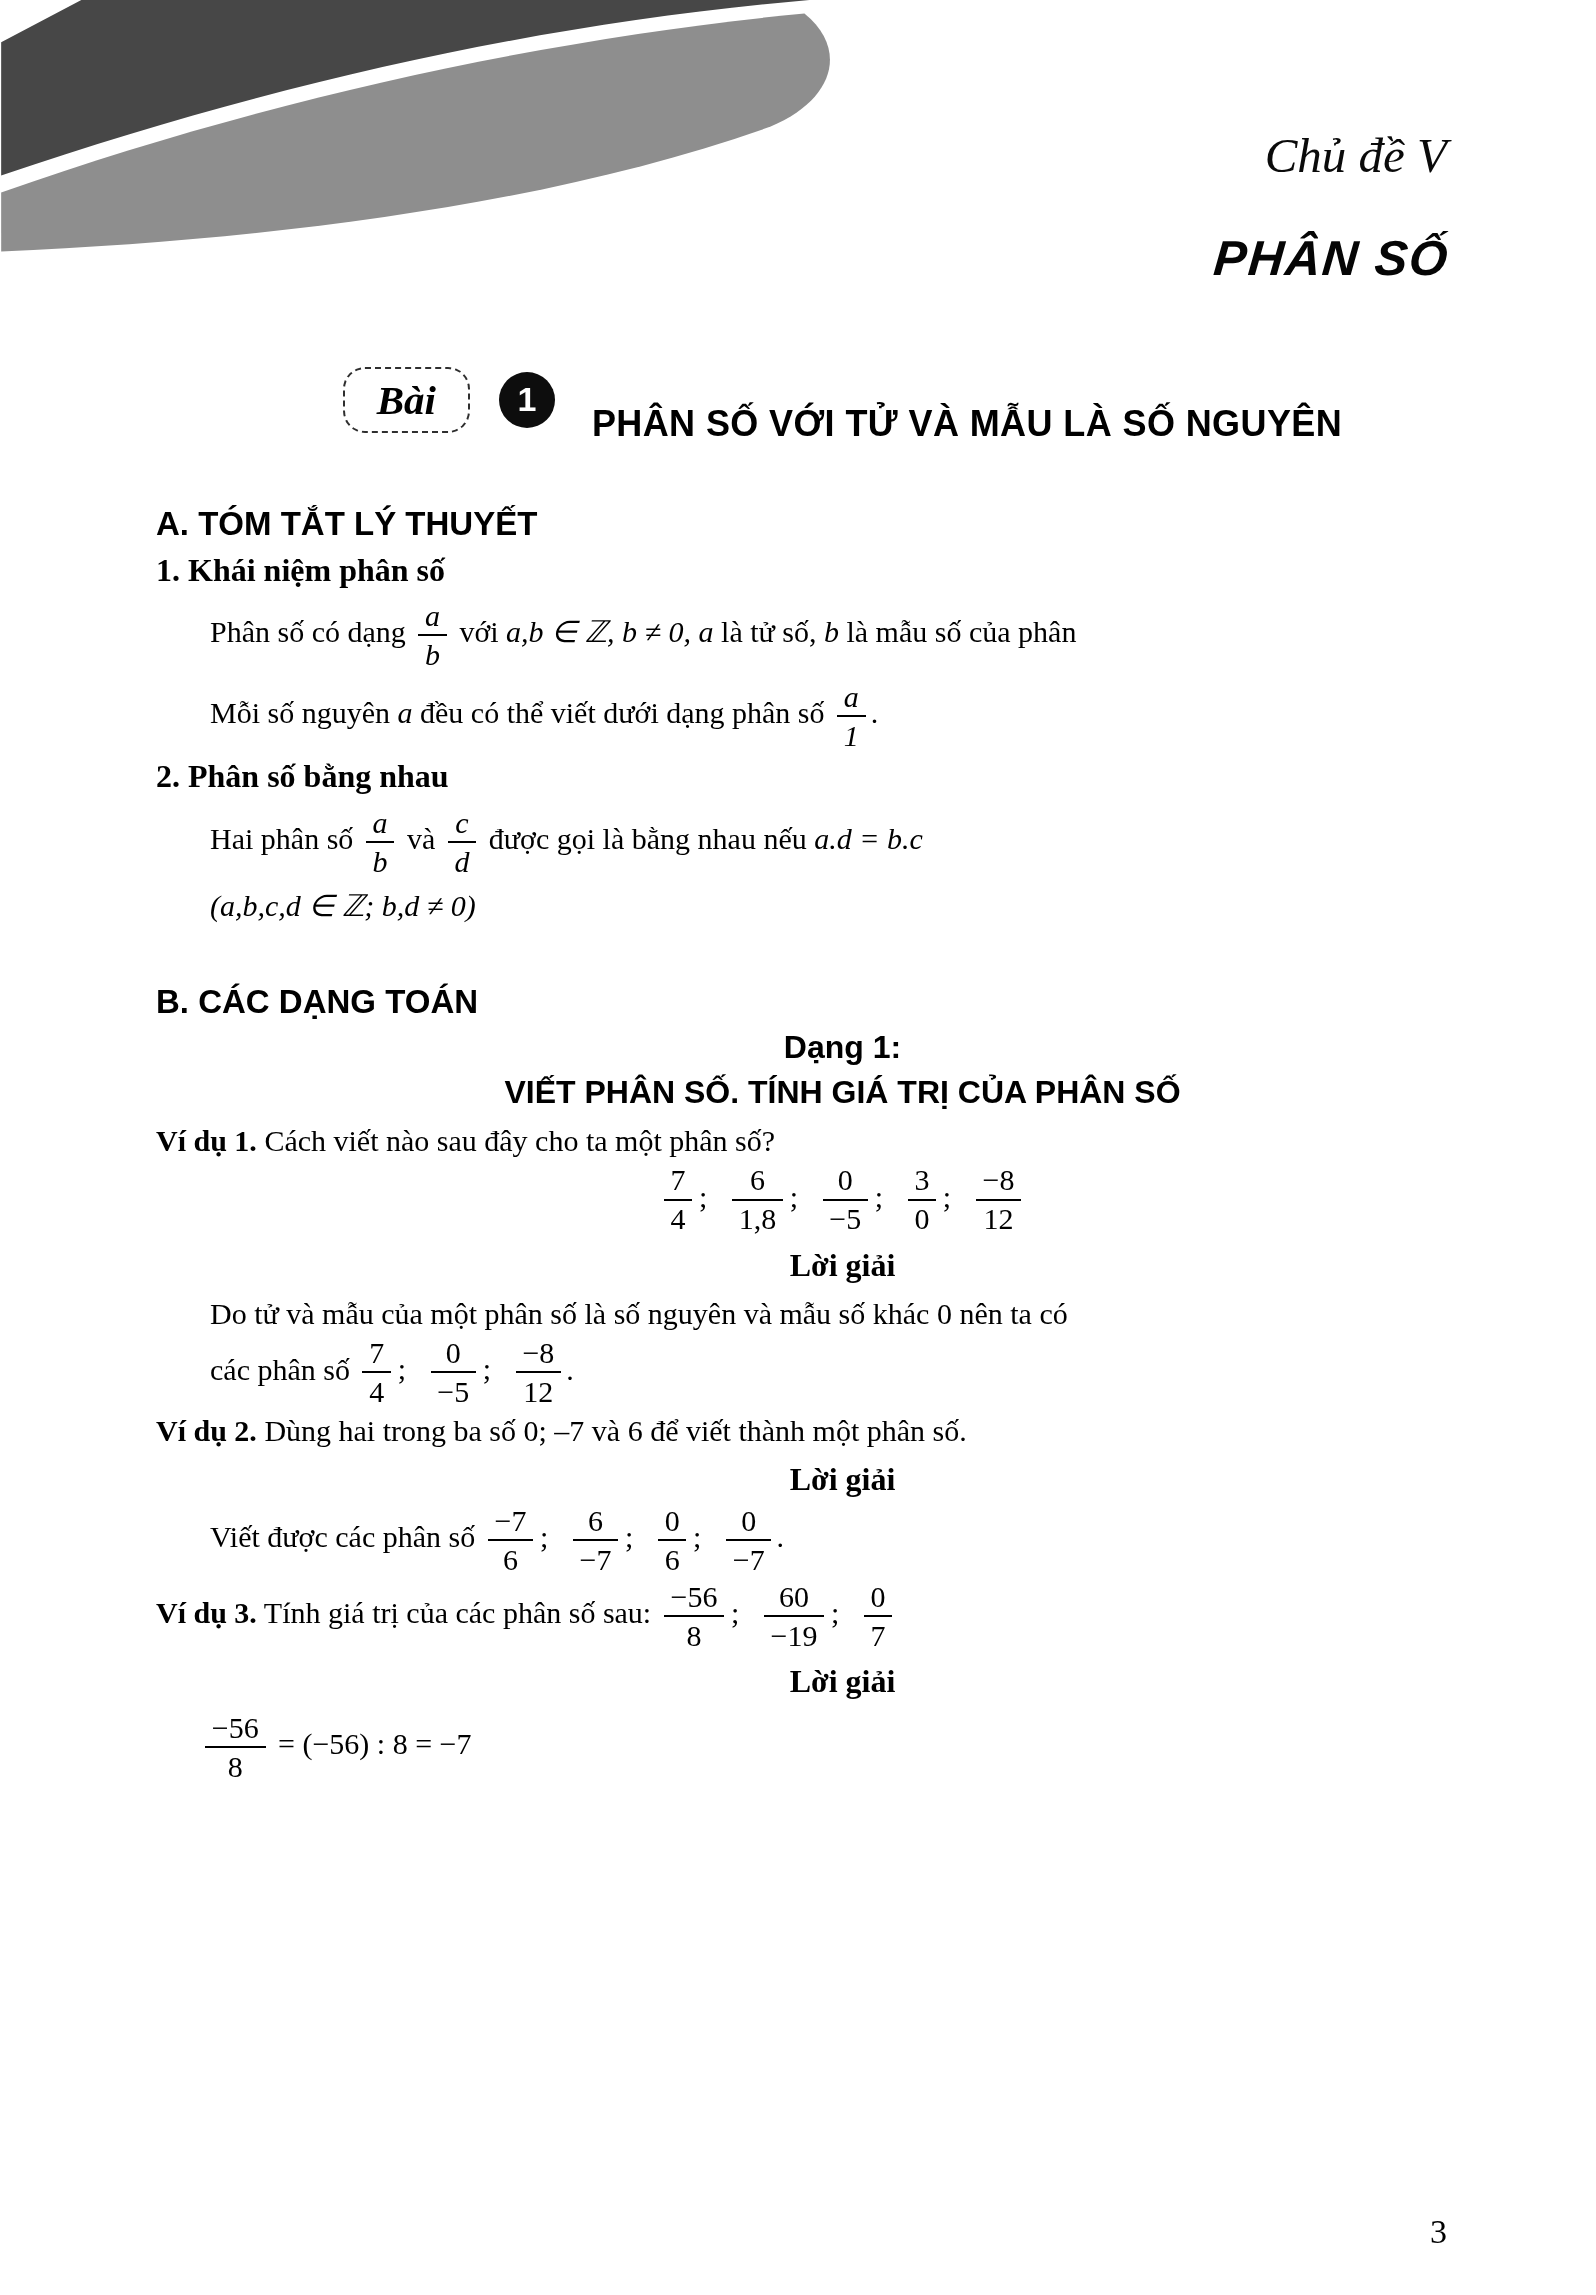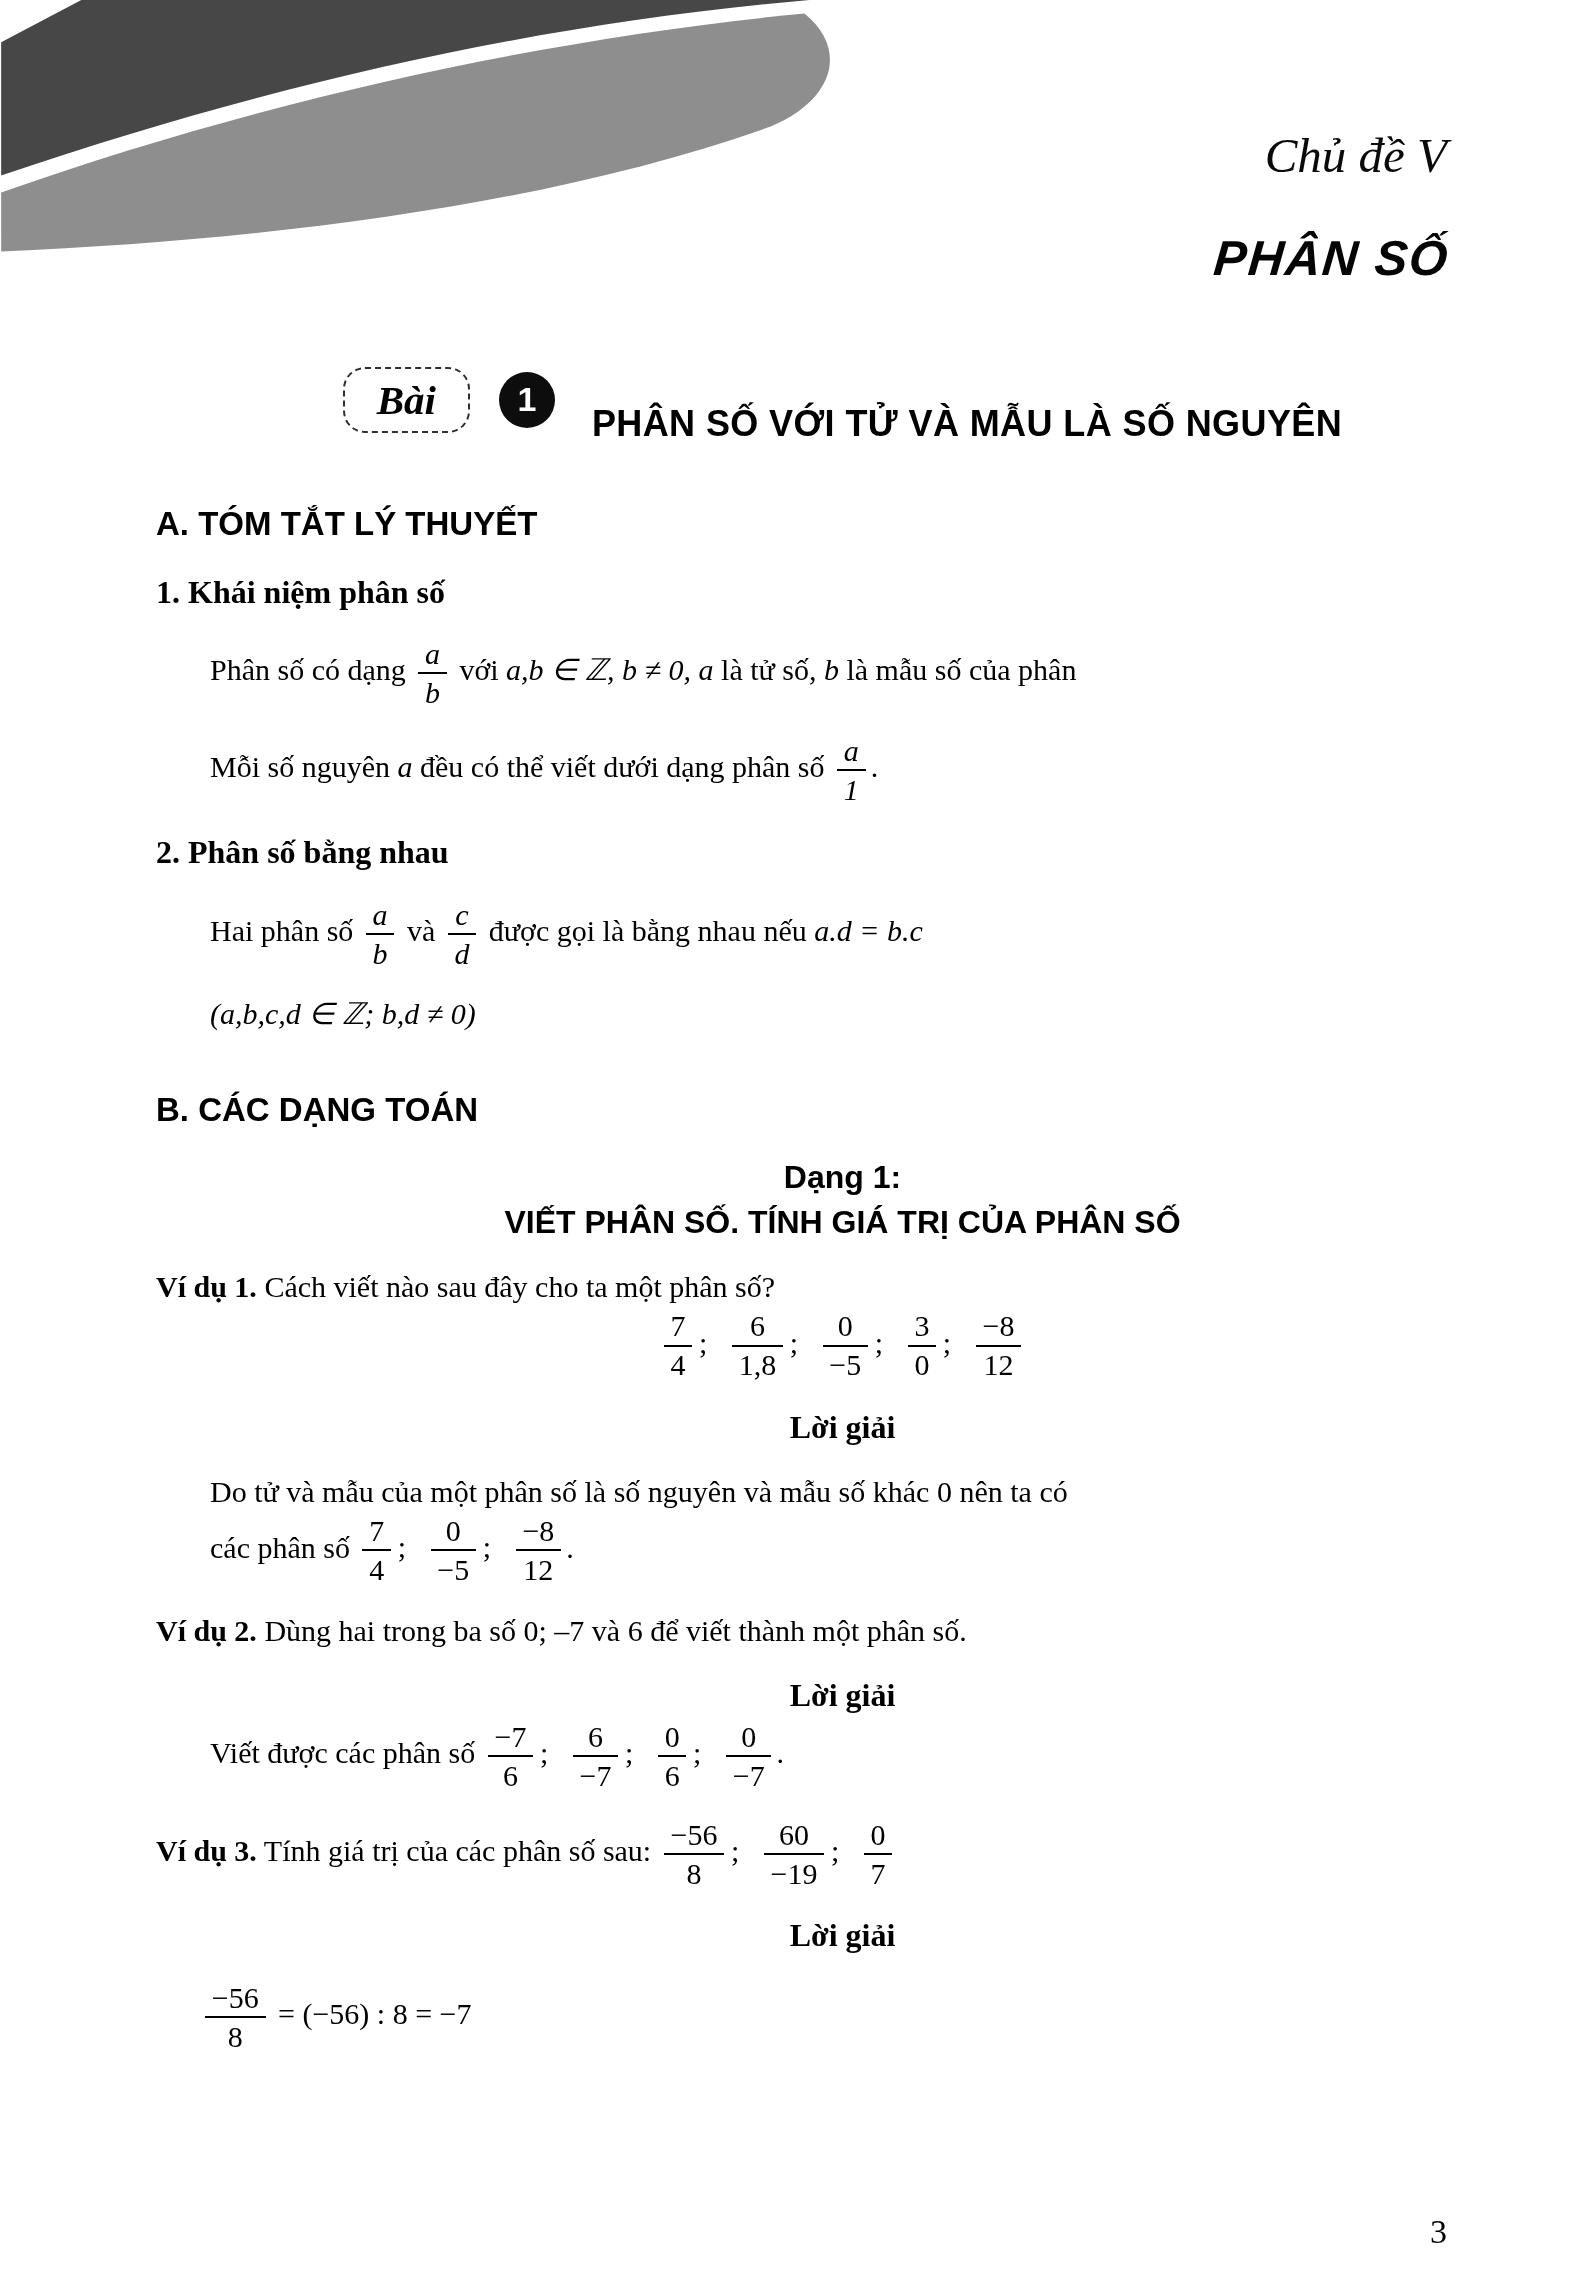--- a/index.html
+++ b/index.html
@@ -38,22 +38,22 @@
     font-family:"Liberation Sans", sans-serif; font-weight:bold; font-size:34px;
   }
   .lesson-title {
     margin-left:37px; font-family:"Liberation Sans", sans-serif; font-weight:bold;
     font-size:36px; letter-spacing:0.4px; white-space:nowrap;margin-top:48px;
   }
 
   .sans-h { font-family:"Liberation Sans", sans-serif; font-weight:bold; font-size:33px; }
   .serif-h { font-weight:bold; font-size:32px; }
   .mt-xl { margin-top:52px; }
-  .mt-m  { margin-top:22px; }
-  .mt-s  { margin-top:21px; }
+  .mt-m  { }
+  .mt-s  { margin-top:5px; }
 
   .para { font-size:30px; }
   .indent { padding-left:54px; }
   .center { text-align:center; }
   .bold { font-weight:bold;text-align:center; }
   .mi { font-style:italic; }
 
   
   .frac {
     display:inline-block; vertical-align:middle; text-align:center;

